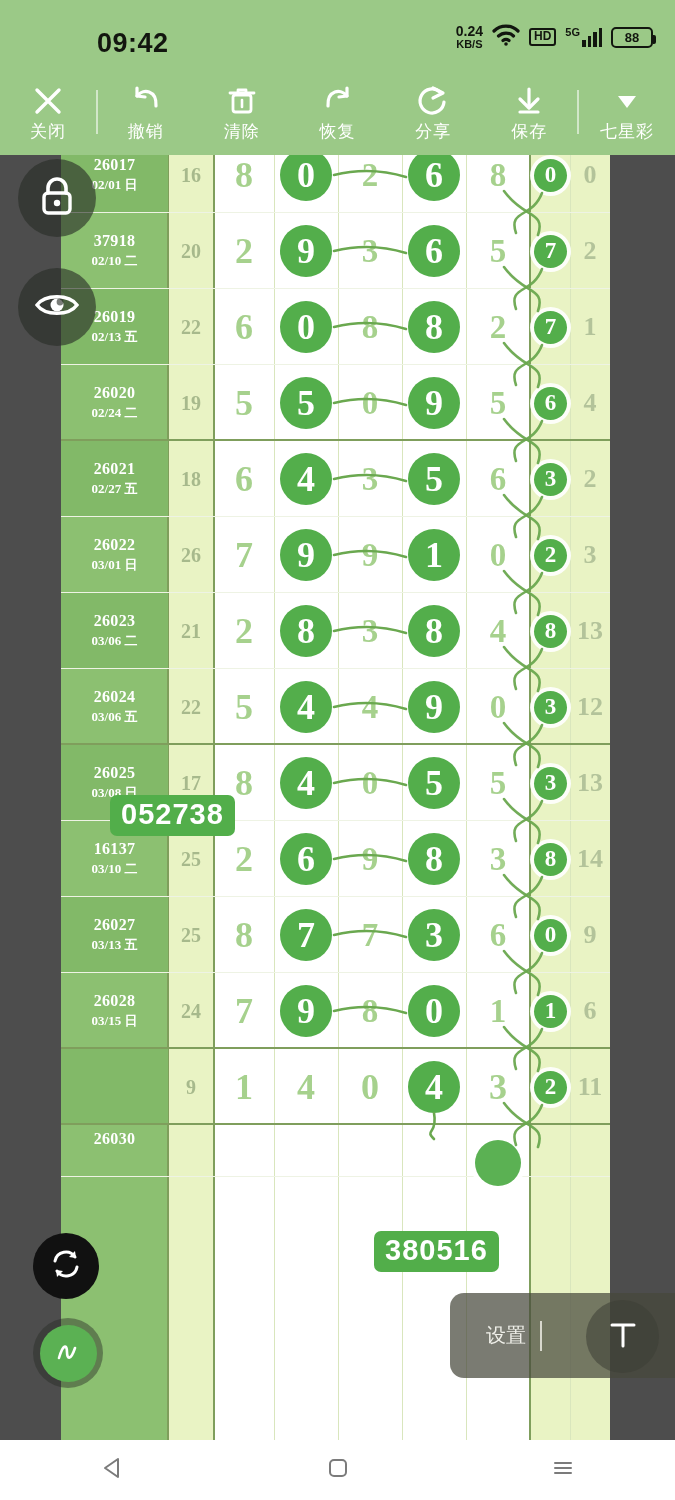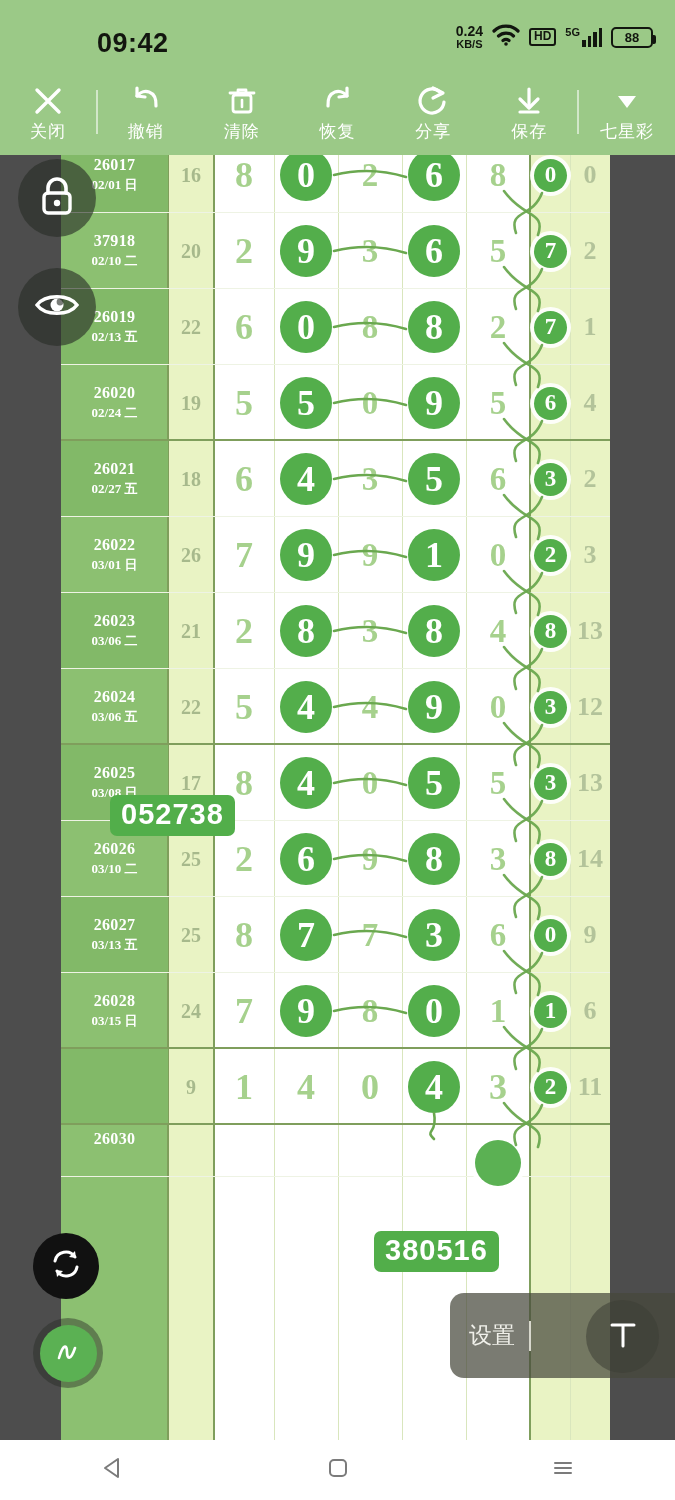--- a/index.html
+++ b/index.html
@@ -100,21 +100,21 @@
   .fab-lock { left:18px; top:159px; width:78px; height:78px; background:rgba(40,45,38,.62); }
   .fab-eye  { left:18px; top:268px; width:78px; height:78px; background:rgba(40,45,38,.62); }
   .fab-sync { left:33px; top:1233px; width:66px; height:66px; background:#111111; }
   .fab-pen  { left:33px; top:1318px; width:70px; height:70px; background:rgba(40,45,38,.45); }
   .fab-pen .inner { width:57px; height:57px; border-radius:50%; background:#5bb153;
     display:flex; align-items:center; justify-content:center; }
 
   .settings { position:absolute; right:0; top:1293px; height:85px; width:225px;
     background:rgba(70,72,60,.72); border-radius:14px 0 0 14px;
     display:flex; align-items:center; }
-  .settings .st-lab { font-size:23px; color:#f0f0ea; margin-left:19px;text-align:center; }
+  .settings .st-lab { font-size:20px; color:#f0f0ea; margin-left:36px;text-align:center; }
   .settings .st-div { width:2px; height:30px; background:#d8d8cd; margin:0 16px 0 14px; }
   .st-circle { position:absolute; right:16px; top:1300px; width:73px; height:73px;
     border-radius:50%; background:rgba(60,62,52,.55); display:flex;
     align-items:center; justify-content:center; }
 
   
   .navbar { position:absolute; left:0; bottom:0; width:675px; height:60px;
     background:#ffffff; display:flex; align-items:center; justify-content:space-around; }
 </style>
 </head>
@@ -515,21 +515,21 @@
             <span class="d-sm">3</span>
           </div>
           <div class="cell" style="left:509px;width:40px">
             <span class="d-tail">13</span>
           </div>
           <div class="sep"></div>
         </div>
         <div class="row" style="top: 666px;">
           <div class="rbg-issue"></div>
           <div class="issue">
-            <span class="no">26026</span>
+            <span class="no">16137</span>
             <span class="dt">03/10 二</span>
           </div>
           <div class="sum">25</div>
           <div class="cell" style="left:153px;width:60px">
             <span class="d-plain">2</span>
           </div>
           <div class="cell" style="left:213px;width:64px">
             <span class="d-big">6</span>
           </div>
           <div class="cell" style="left:277px;width:64px">

